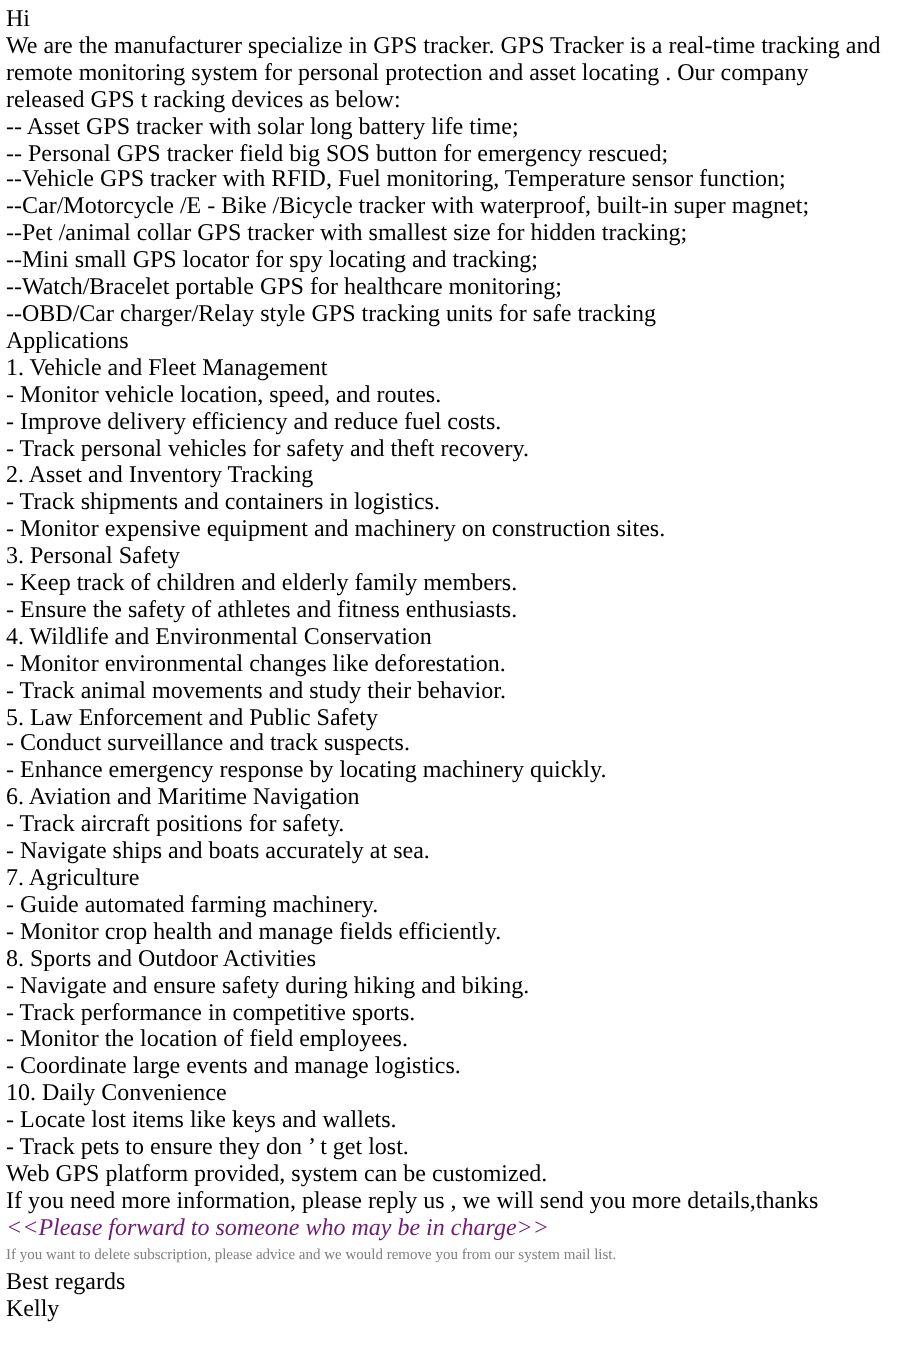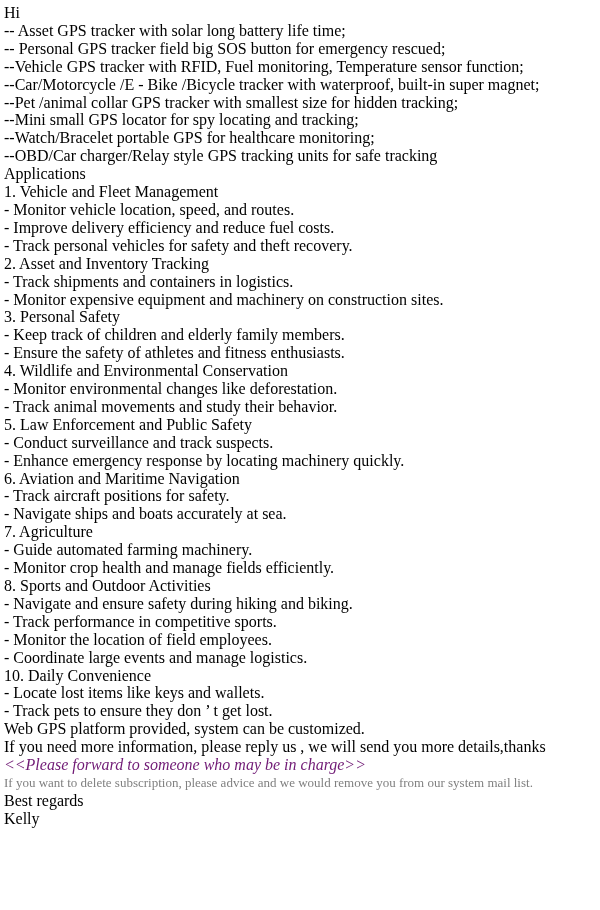--- a/index.html
+++ b/index.html
@@ -14,28 +14,29 @@
     color: #000000;
     background: #ffffff;
   }
   .line { white-space: normal; }
   .forward {
     color: #701a75;
     font-style: italic;
   }
   .unsubscribe {
     color: #808080;
-    font-size: 13px;
+    font-size: 10px;
   }
 </style>
 </head>
 <body>
 
 <div class="page">
   <div class="line">Hi</div>
+  <div class="line">We are the manufacturer specialize in GPS tracker. GPS Tracker is a real-time tracking and remote monitoring system for personal protection and asset locating . Our company released GPS t racking devices as below:</div>
 
   <div class="line">-- Asset GPS tracker with solar long battery life time;</div>
   <div class="line">-- Personal GPS tracker field big SOS button for emergency rescued;</div>
   <div class="line">--Vehicle GPS tracker with RFID, Fuel monitoring, Temperature sensor function;</div>
   <div class="line">--Car/Motorcycle /E - Bike /Bicycle tracker with waterproof, built-in super magnet;</div>
   <div class="line">--Pet /animal collar GPS tracker with smallest size for hidden tracking;</div>
   <div class="line">--Mini small GPS locator for spy locating and tracking;</div>
   <div class="line">--Watch/Bracelet portable GPS for healthcare monitoring;</div>
   <div class="line">--OBD/Car charger/Relay style GPS tracking units for safe tracking</div>
 

